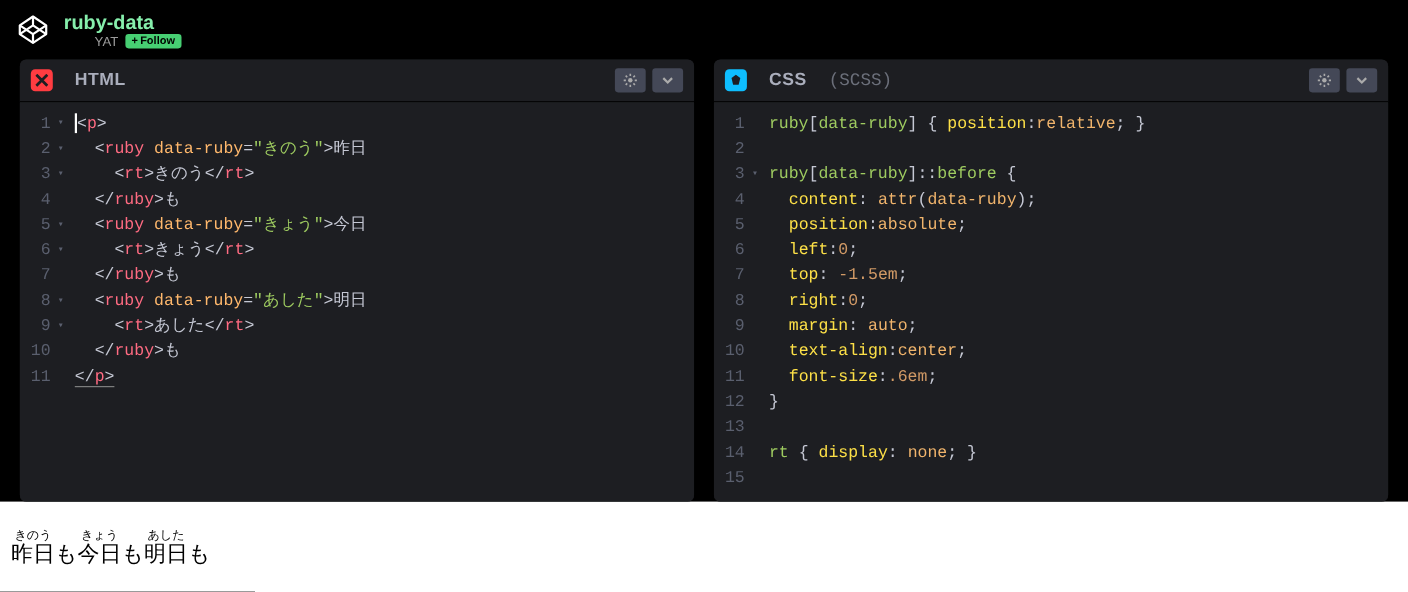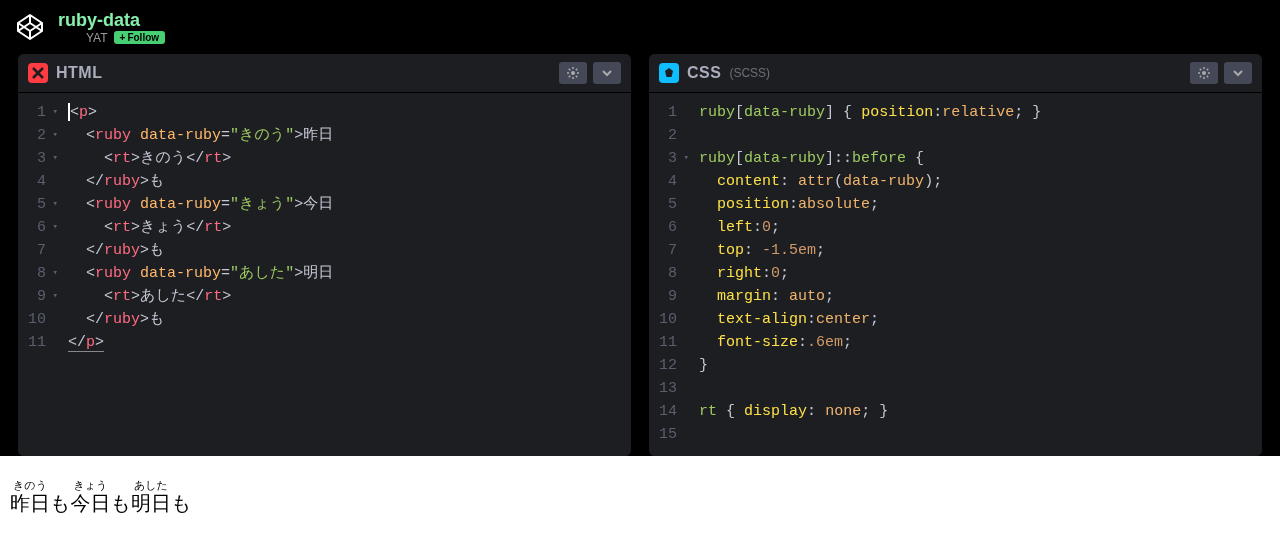--- a/index.html
+++ b/index.html
@@ -9,26 +9,26 @@
 .logo-box { width: 36px; height: 36px; display: flex; align-items: center; justify-content: center; margin-right: 10px; }
 .title-group { display: flex; flex-direction: column; }
 .pen-title { color: #86efac; font-size: 18px; font-weight: 700; }
 .author-row { display: flex; align-items: center; gap: 6px; }
 .author { color: #9b9b9b; font-size: 12px; margin-left: 28px; }
 .follow-btn { background: #47cf73; color: #000; font-size: 10px; font-weight: 600; padding: 1px 6px; border-radius: 3px; border: none; display: inline-flex; align-items: center; gap: 2px; }
 
 .panels { display: flex; gap: 18px; padding: 0 18px; height: 402px; }
 .panel { flex: 1; background: #1d1e22; border-radius: 6px; display: flex; flex-direction: column; overflow: hidden; }
 .panel-header { display: flex; align-items: center; justify-content: space-between; background: #1d1e22; padding: 8px 10px 8px 10px; border-bottom: 1px solid #000; }
-.panel-title-wrap { display: flex; align-items: center; gap: 8px; }
+.panel-title-wrap { display: flex; align-items: center; gap: 20px; }
 .panel-icon { width: 20px; height: 20px; border-radius: 4px; display: flex; align-items: center; justify-content: center; }
 .html-icon-bg { background: #ff3c41; }
 .css-icon-bg { background: #0ebeff; }
 .panel-lang { color: #aaaebc; font-weight: 700; font-size: 16px; letter-spacing: .5px; }
-.panel-sub { color: #6b6f7a; font-size: 12px; }
+.panel-sub { color: #6b6f7a; font-size: 16px; font-family: Liberation Mono, monospace; }
 .panel-controls { display: flex; gap: 6px; }
 .ctrl-btn { background: #444857; border: none; width: 28px; height: 22px; border-radius: 3px; display: flex; align-items: center; justify-content: center; cursor: pointer; }
 
 .editor { flex: 1; display: flex; font-family: "SFMono-Regular", Consolas, "Liberation Mono", Menlo, monospace; font-size: 15px; line-height: 23px; background: #1d1e22; overflow: hidden; }
 .gutter { padding: 8px 8px 8px 10px; color: #5a5f6e; text-align: right; user-select: none; }
 .gutter .ln { display: flex; align-items: center; justify-content: flex-end; gap: 4px; height: 23px; }
 .fold { color: #5a5f6e; font-size: 9px; display: inline-block; width: 8px; }
 .code { padding: 8px 10px 8px 2px; color: #c5c8d4; white-space: pre; }
 
 .t-tag { color: #ff6b82; }

